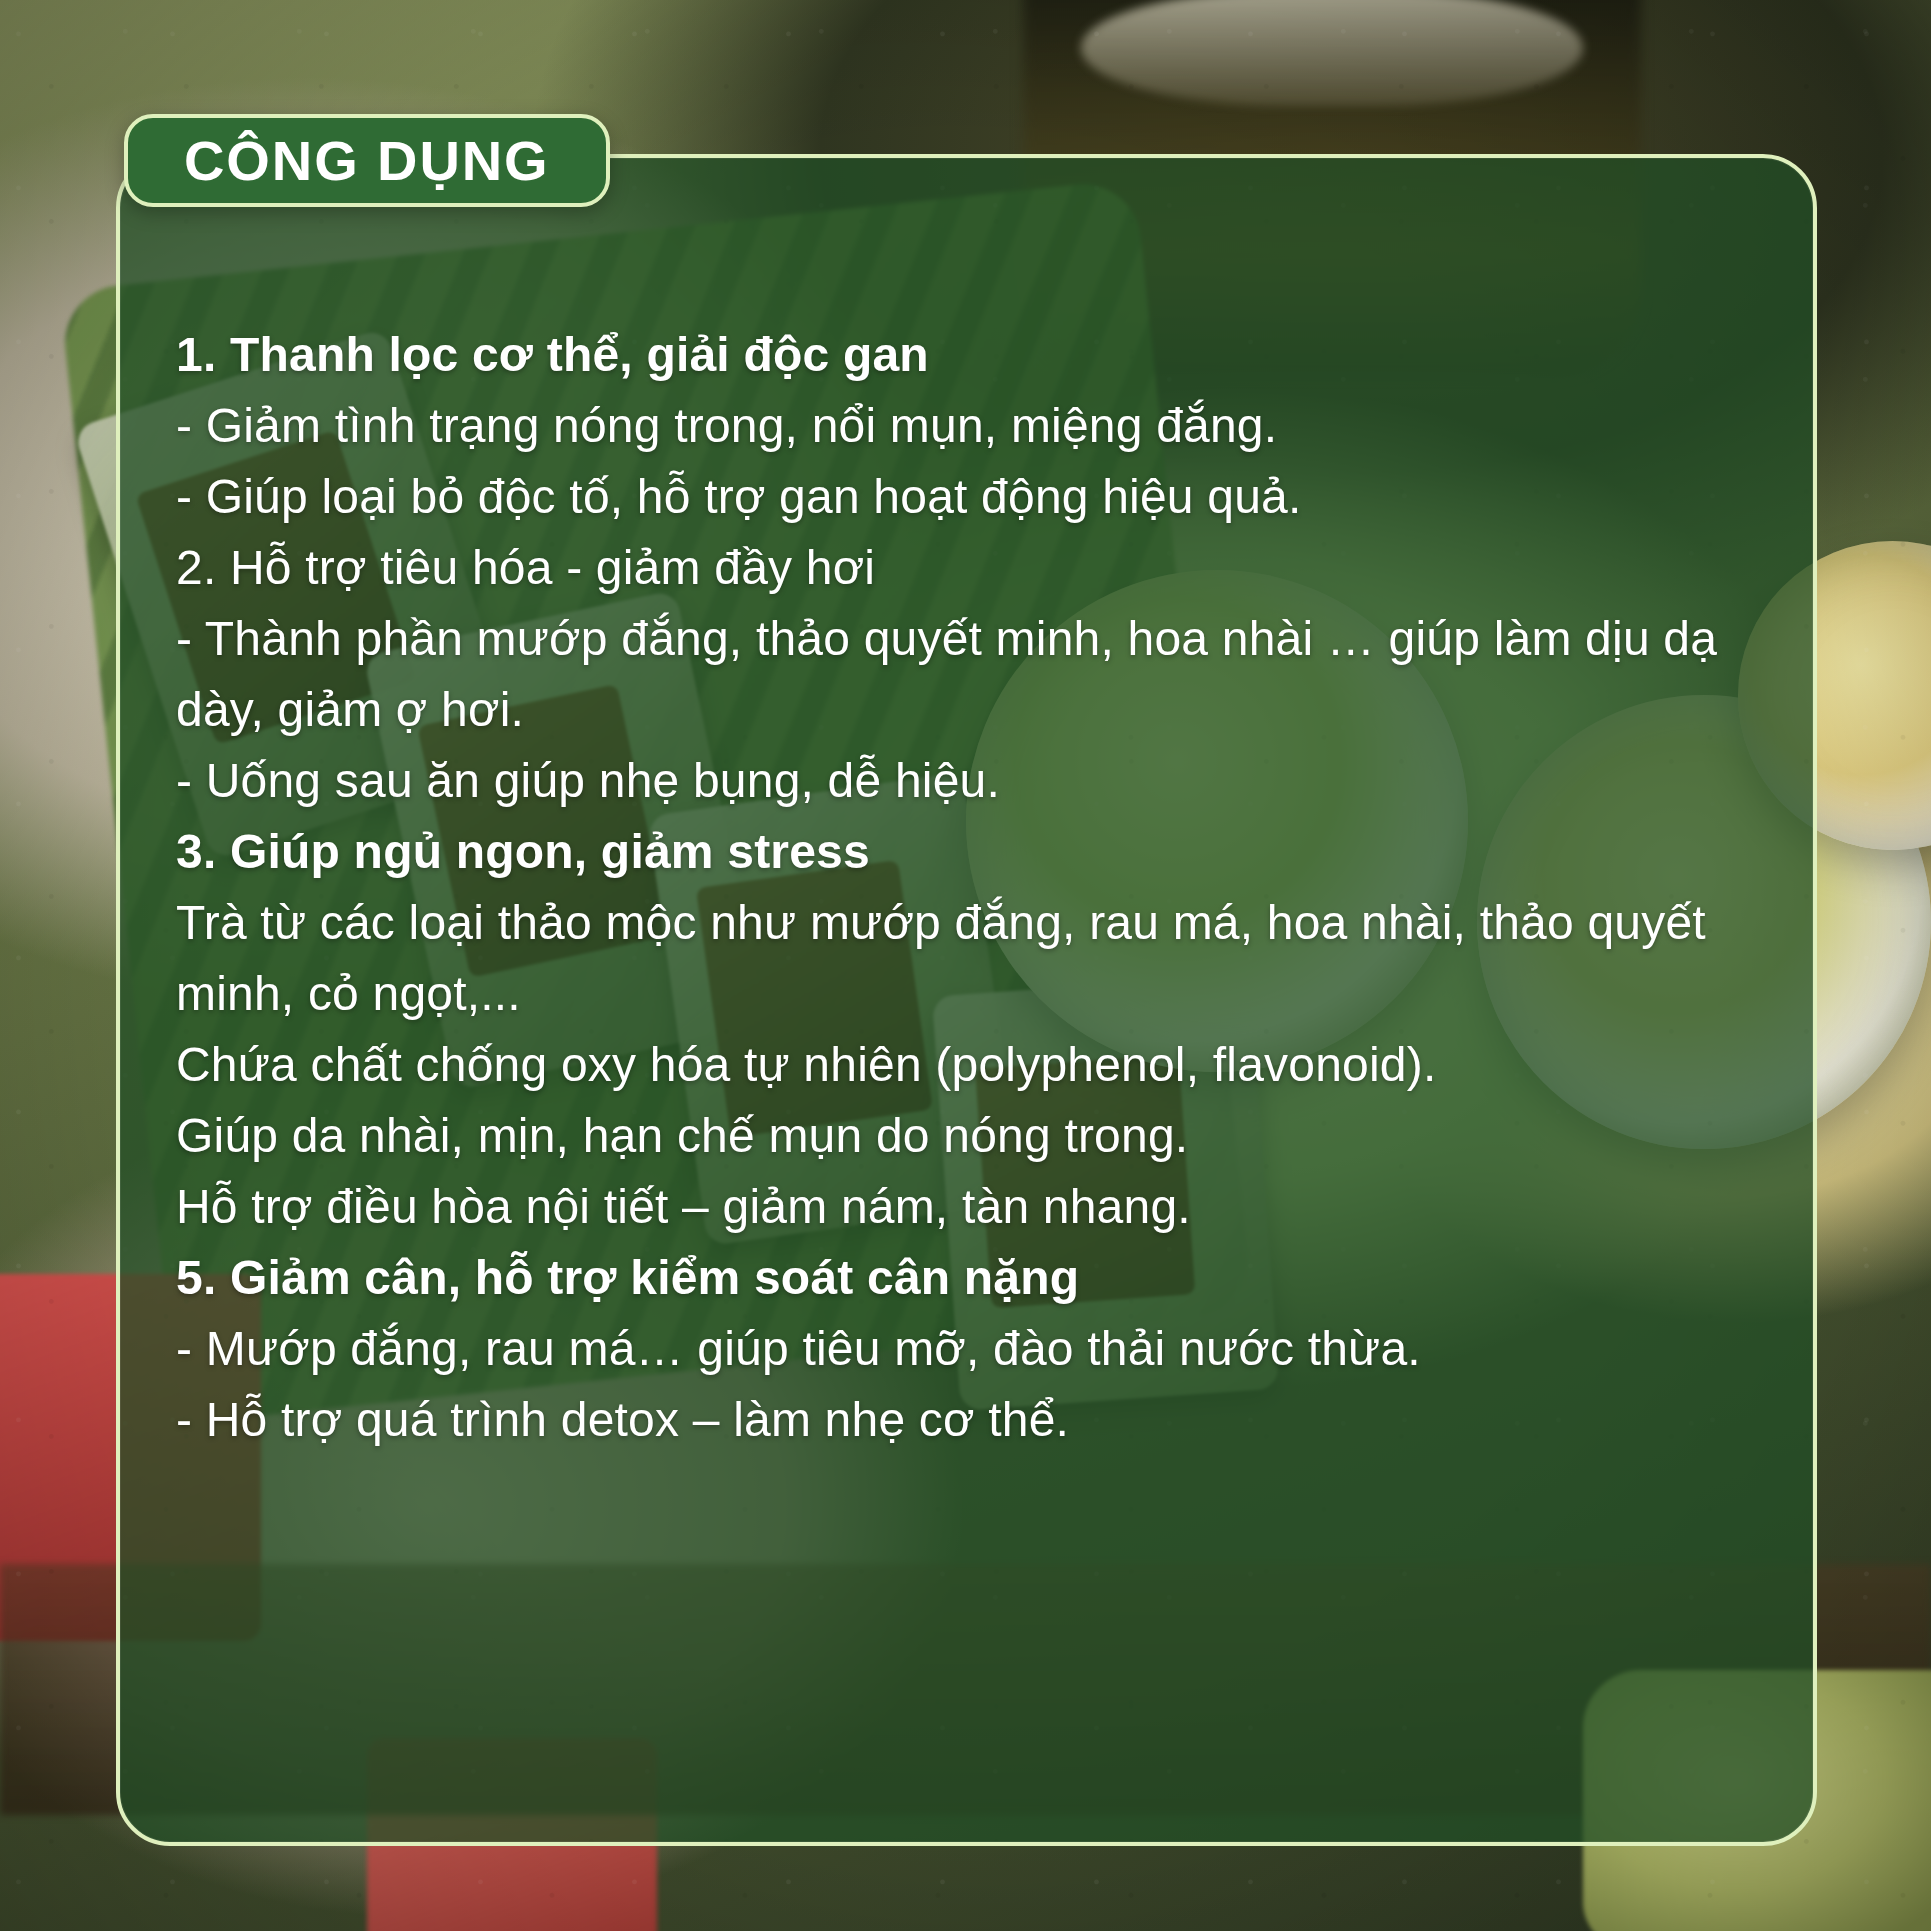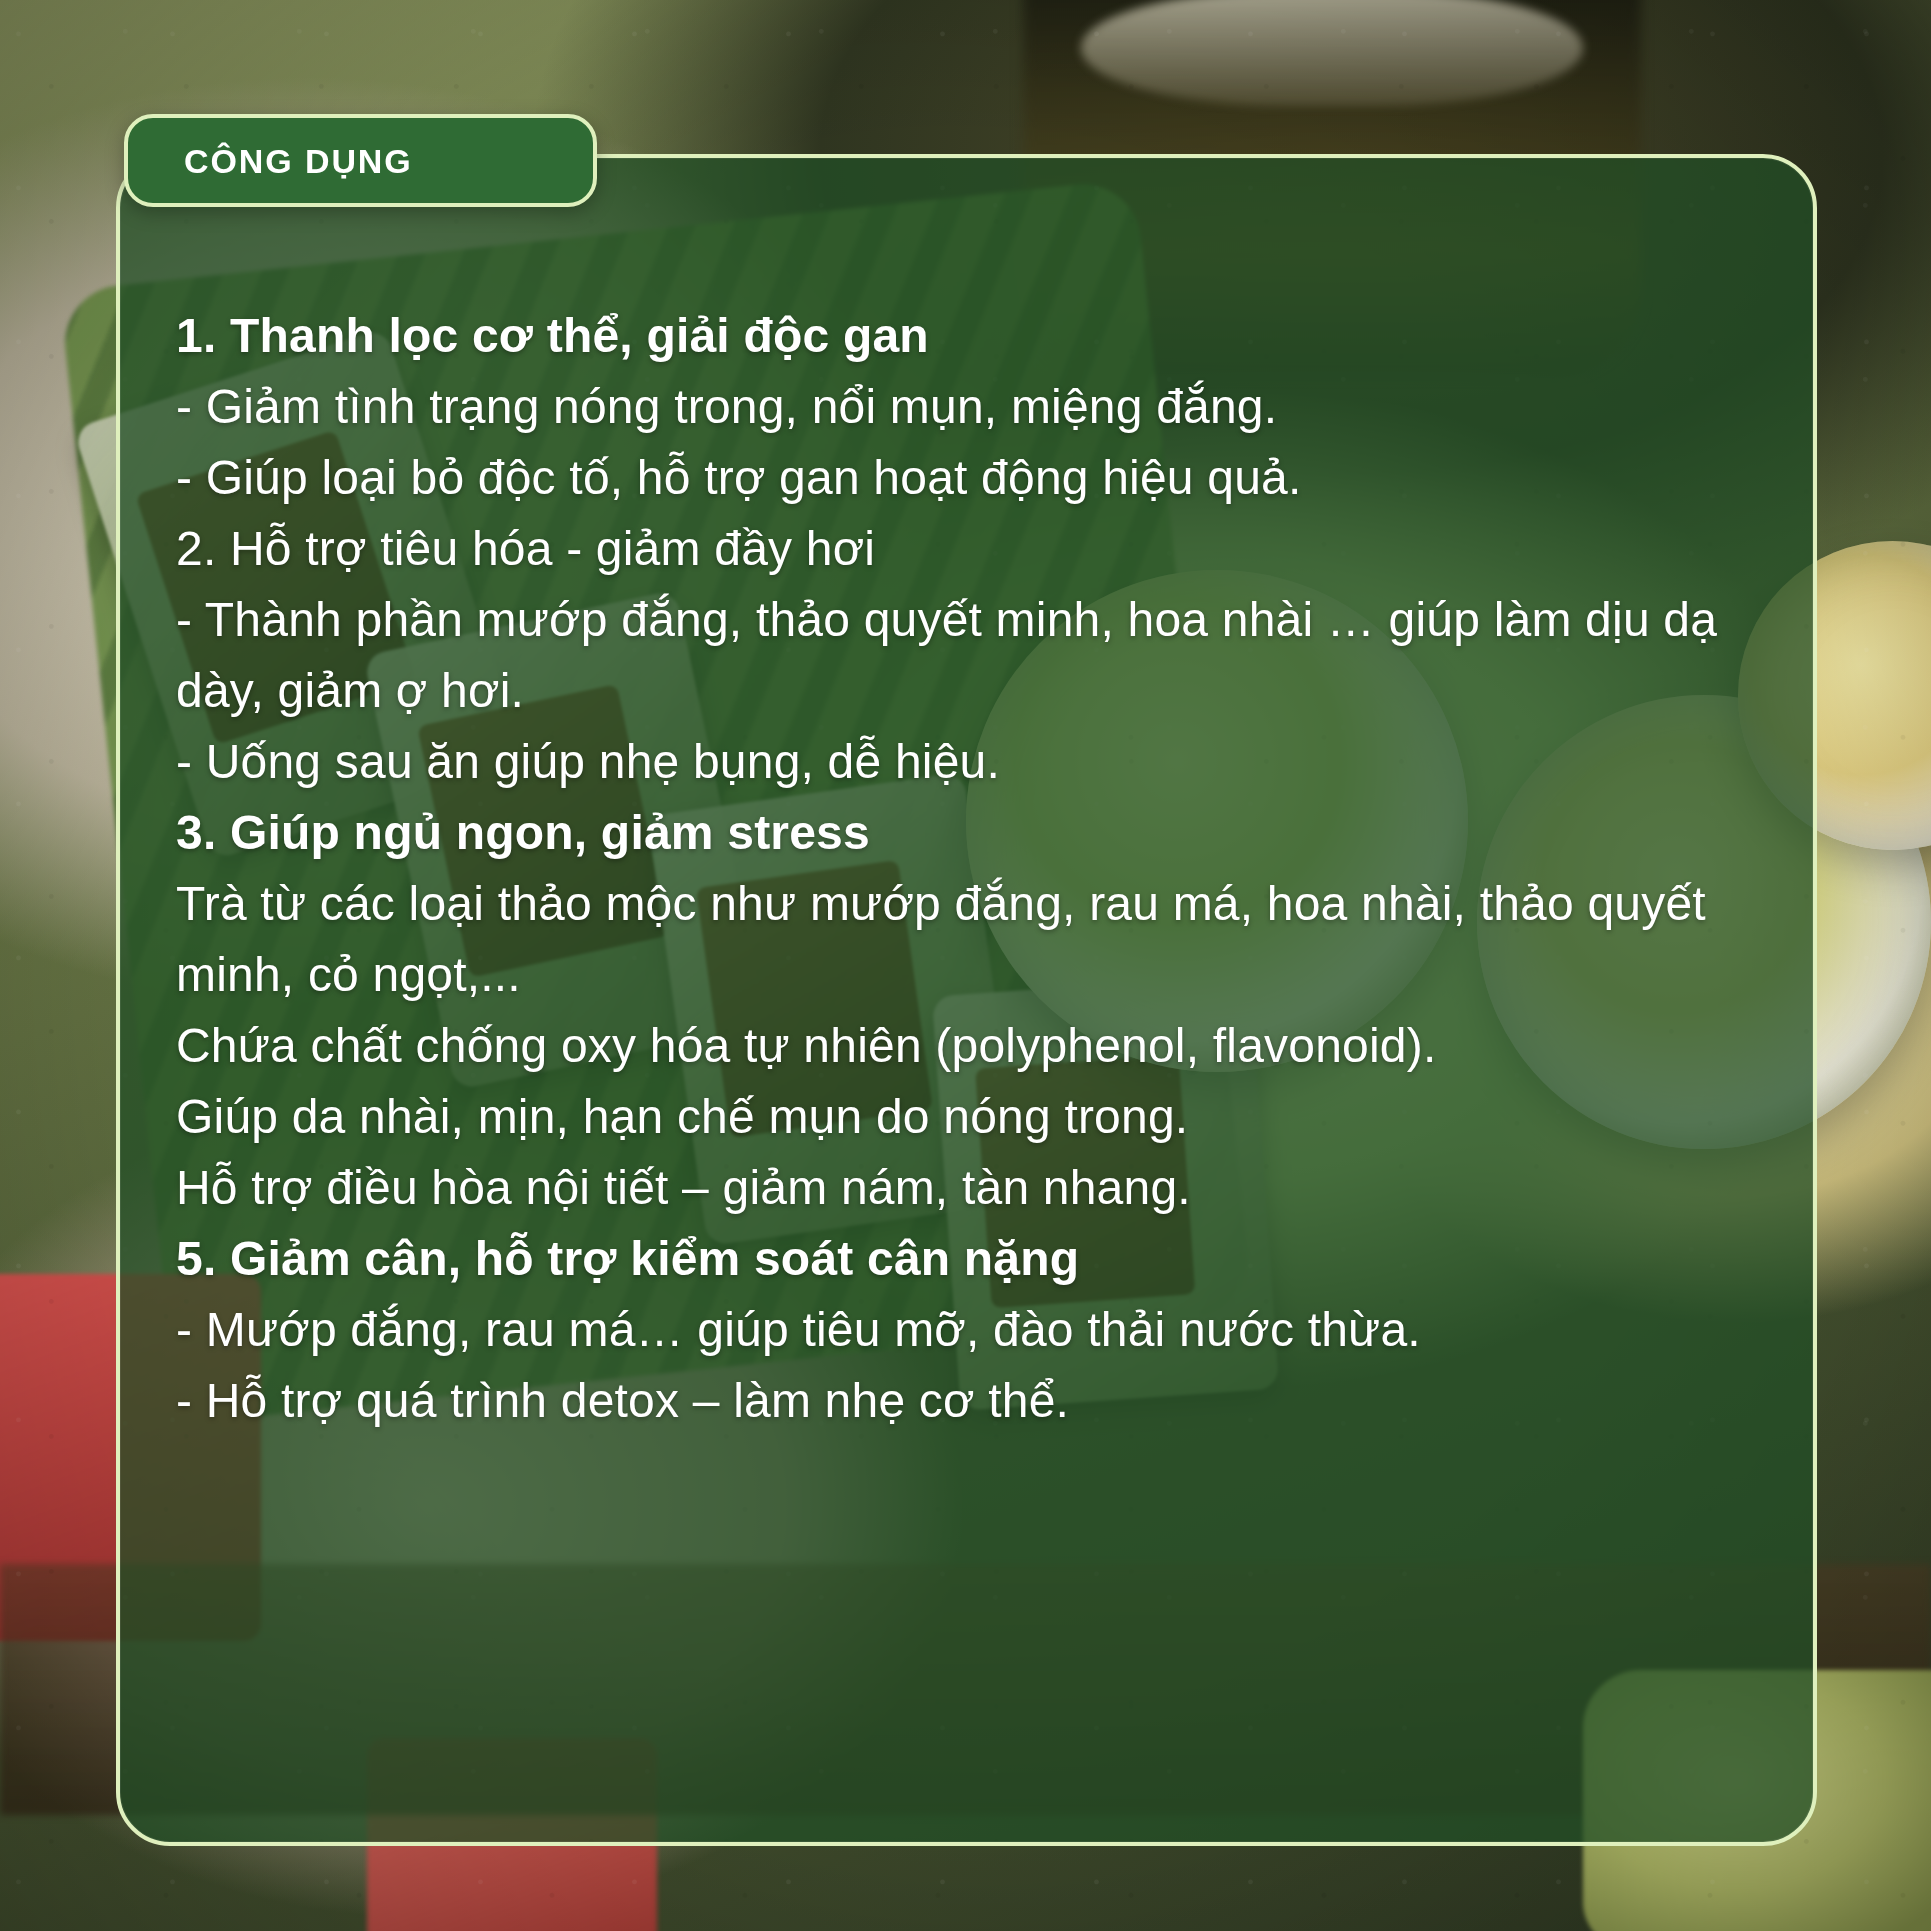--- a/index.html
+++ b/index.html
@@ -161,31 +161,31 @@
     align-items: center;
     padding: 0 56px;
     background: #2f6b34;
     border: 4.8px solid #dff0bd;
     border-radius: 29px;
     box-shadow: 0 5.8px 19.3px rgba(0,0,0,0.28);
     z-index: 5;
   }
   .badge-text {
     color: #ffffff;
-    font-size: 34px;
+    font-size: 56px;
     font-weight: 700;
     letter-spacing: 1.9px;
     line-height: 1;
     white-space: nowrap;
   }
 
   .body-text {
     position: absolute;
     left: 176px;
-    top: 300px;
+    top: 319px;
     width: 1603px;
   }
   .line {
     color: #ffffff;
     font-size: 48px;
     line-height: 71px;
     letter-spacing: 0.2px;
     text-shadow: 0 1.9px 5.8px rgba(0,0,0,0.35);
     white-space: pre-wrap;
   }

